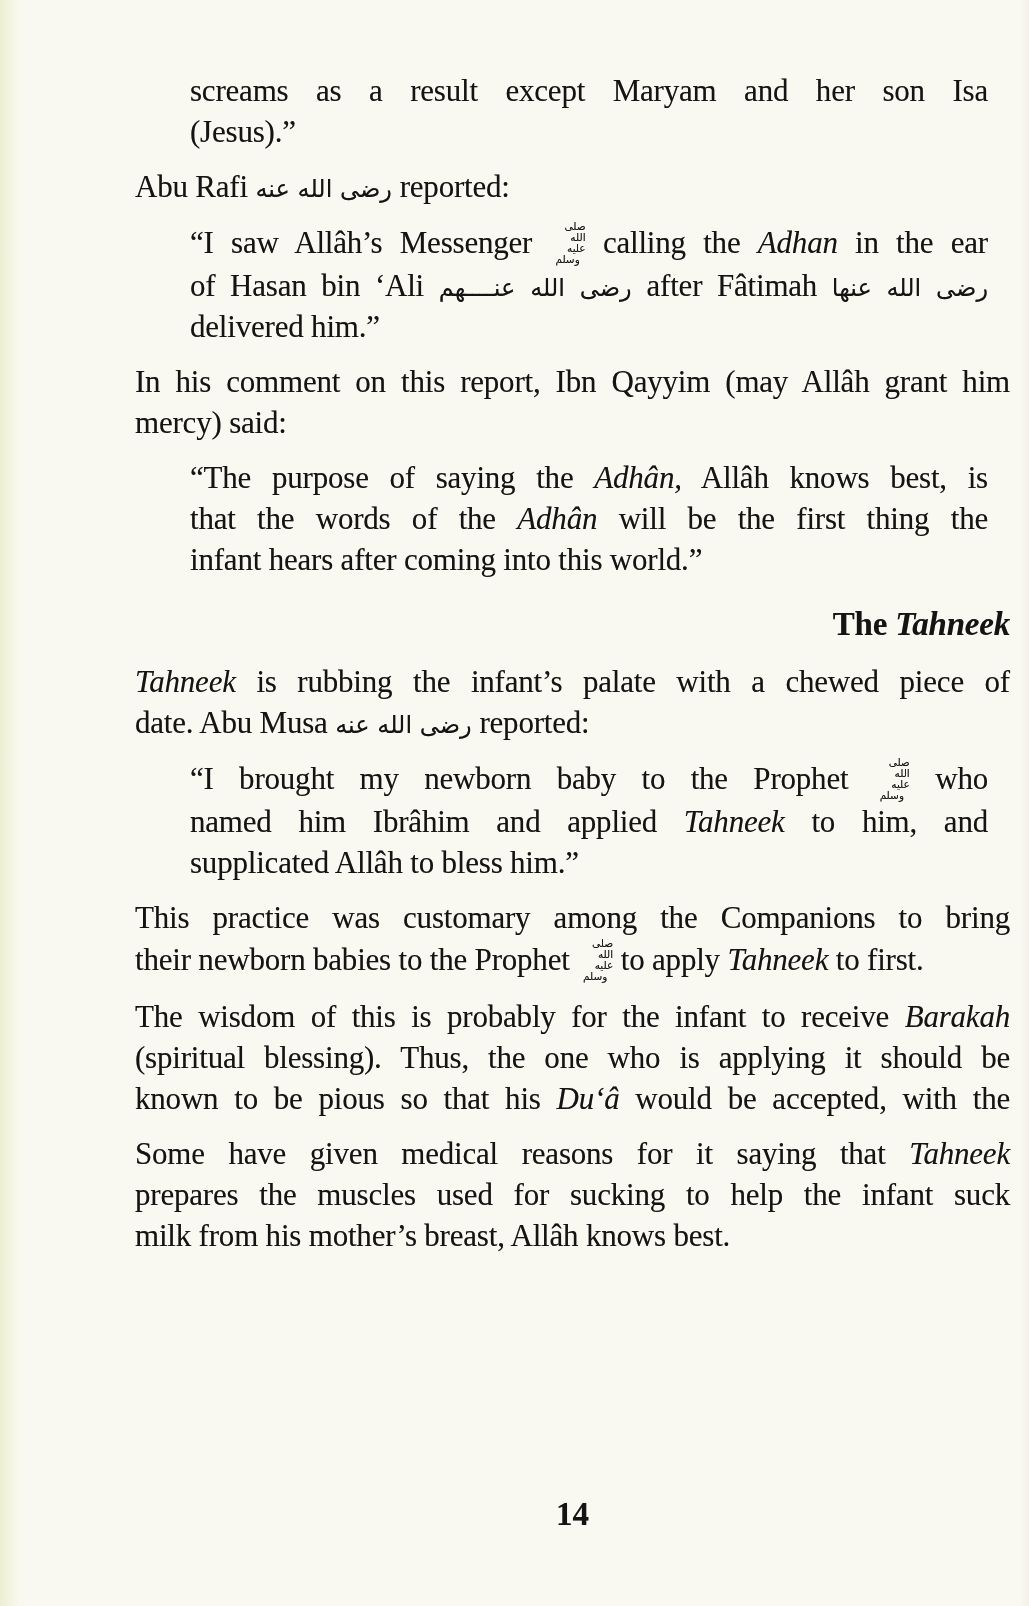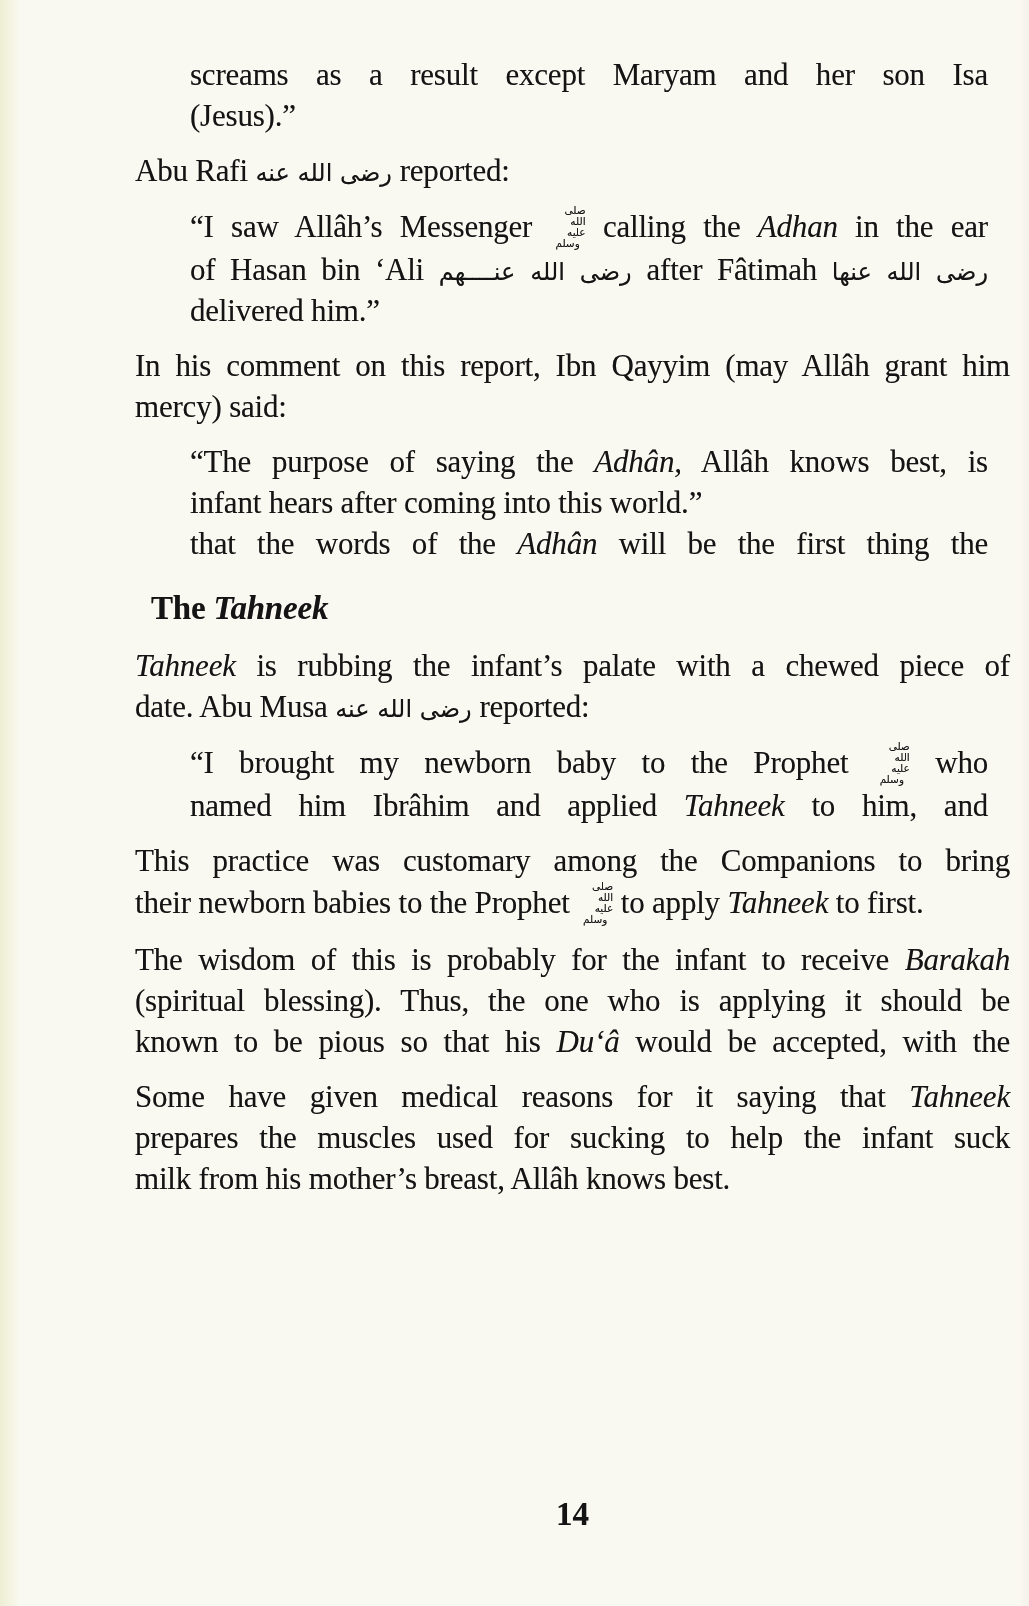--- a/index.html
+++ b/index.html
@@ -13,32 +13,32 @@
   }
   .page-edge {
     position:absolute; left:0; top:0; bottom:0; width:20px;
     background:linear-gradient(90deg,#edefd4 0%,#f4f4e2 55%,rgba(250,249,241,0) 100%);
   }
   .page-shade {
     position:absolute; right:0; top:0; bottom:0; width:10px;
     background:linear-gradient(270deg,#f3f1e9 0%,rgba(250,249,241,0) 100%);
   }
   .text-block {
-    position:absolute; left:135px; top:40px; width:875px;
+    position:absolute; left:135px; top:56px; width:875px;
   }
   .para { margin:14px 0; }
   .para.quote { margin-left:55px; margin-right:22px; }
   .para.heading { margin-top:24px; margin-bottom:16px; font-weight:700; font-size:33px; line-height:42px; }
   .ln {
     font-size:31px; line-height:41px;
     letter-spacing:-0.2px;
     text-align:justify; text-align-last:justify;
     text-shadow:0 0 0.5px rgba(20,20,20,0.4);
   }
-  .para.heading .ln { font-size:33px; text-align:left; text-align-last:auto;margin-left:16px; }
+  .para.heading .ln { font-size:33px; text-align:right; text-align-last:auto;margin-left:16px; }
   .ln.last { text-align:left; text-align-last:auto; }
   .it { font-style:italic; }
   .ar {
     font-family:"DejaVu Sans",sans-serif;
     font-size:24px;
     line-height:1;
   }
   .pbuh {
     display:inline-block;
     width:36px;
@@ -76,33 +76,34 @@
       <div class="ln"><span>“I saw Allâh’s Messenger </span><span class="pbuh">صلى الله عليه وسلم</span><span> calling the </span><span class="it">Adhan</span><span> in the ear</span></div>
       <div class="ln"><span>of Hasan bin ‘Ali </span><span class="ar">رضى الله عنــــهم</span><span> after Fâtimah </span><span class="ar">رضى الله عنها</span></div>
       <div class="ln last"><span>delivered him.”</span></div>
     </div>
     <div class="para body">
       <div class="ln"><span>In his comment on this report, Ibn Qayyim (may Allâh grant him</span></div>
       <div class="ln last"><span>mercy) said:</span></div>
     </div>
     <div class="para quote">
       <div class="ln"><span>“The purpose of saying the </span><span class="it">Adhân,</span><span> Allâh knows best, is</span></div>
+      <div class="ln"><span>that the words of the </span><span class="it">Adhân</span><span> will be the first thing the</span></div>
       <div class="ln last"><span>infant hears after coming into this world.”</span></div>
-      <div class="ln"><span>that the words of the </span><span class="it">Adhân</span><span> will be the first thing the</span></div>
     </div>
     <div class="para heading">
       <div class="ln last"><span>The </span><span class="it">Tahneek</span></div>
     </div>
     <div class="para body">
       <div class="ln"><span class="it">Tahneek</span><span> is rubbing the infant’s palate with a chewed piece of</span></div>
       <div class="ln last"><span>date. Abu Musa </span><span class="ar">رضى الله عنه</span><span> reported:</span></div>
     </div>
     <div class="para quote">
       <div class="ln"><span>“I brought my newborn baby to the Prophet </span><span class="pbuh">صلى الله عليه وسلم</span><span> who</span></div>
       <div class="ln"><span>named him Ibrâhim and applied </span><span class="it">Tahneek</span><span> to him, and</span></div>
+      <div class="ln last"><span>supplicated Allâh to bless him.”</span></div>
     </div>
     <div class="para body">
       <div class="ln"><span>This practice was customary among the Companions to bring</span></div>
       <div class="ln last"><span>their newborn babies to the Prophet </span><span class="pbuh">صلى الله عليه وسلم</span><span> to apply </span><span class="it">Tahneek</span><span> to first.</span></div>
     </div>
     <div class="para body">
       <div class="ln"><span>The wisdom of this is probably for the infant to receive </span><span class="it">Barakah</span></div>
       <div class="ln"><span>(spiritual blessing). Thus, the one who is applying it should be</span></div>
       <div class="ln"><span>known to be pious so that his </span><span class="it">Du‘â</span><span> would be accepted, with the</span></div>
     </div>

